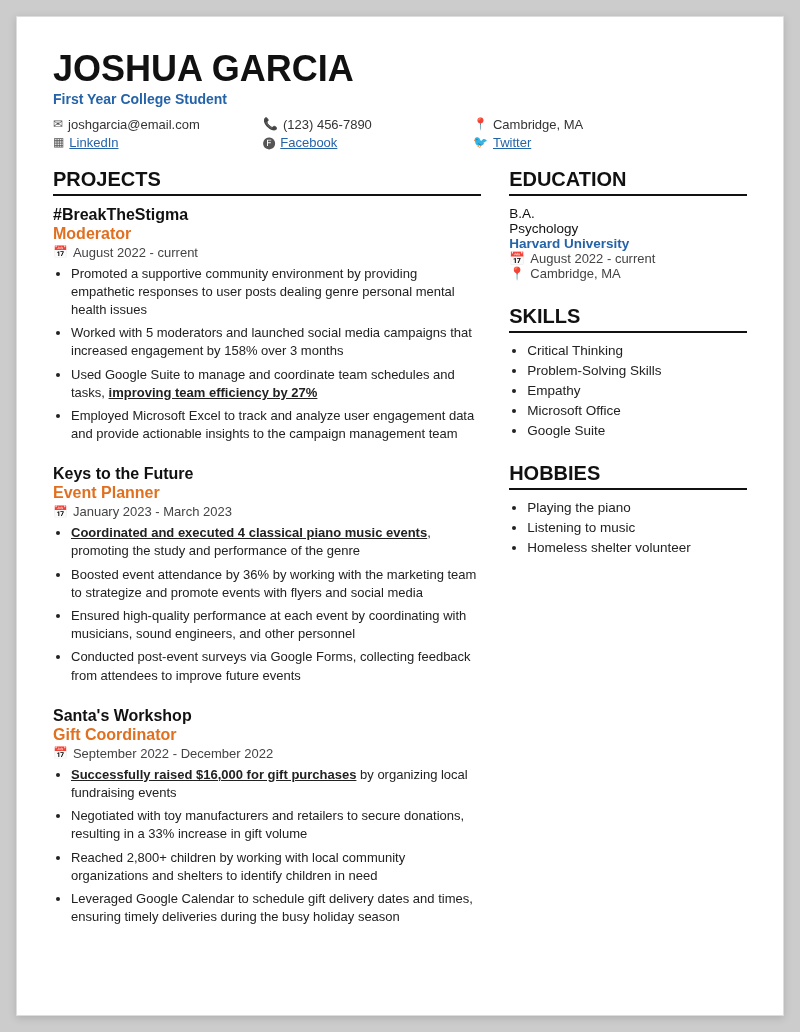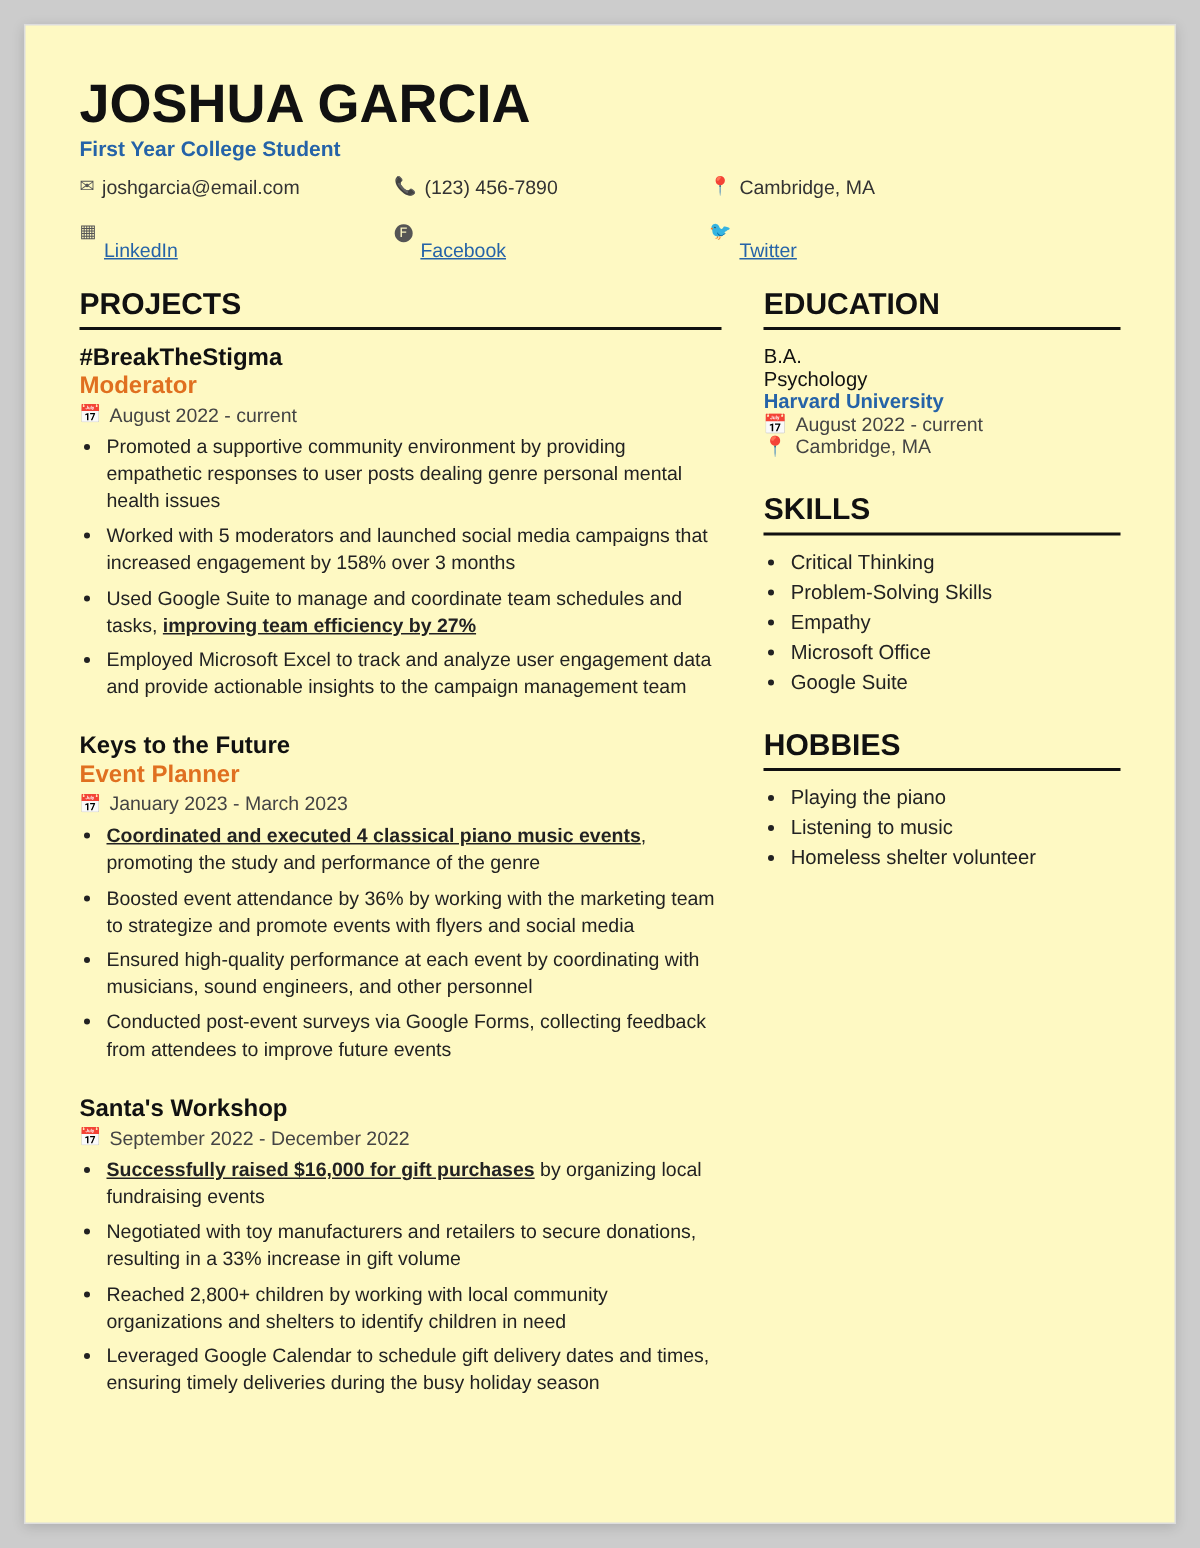--- a/index.html
+++ b/index.html
@@ -6,21 +6,21 @@
     body {
       font-family: Arial, sans-serif;
       background: #ccc;
       display: flex;
       justify-content: center;
       align-items: flex-start;
       min-height: 1032px;
       padding: 16px;
     }
     .resume {
-      background: #fef9c3;
+      background: #ffffff;
       width: 780px;
       min-height: 1000px;
       padding: 32px 36px;
       border: 1px solid #ddd;
       box-shadow: 0 2px 8px rgba(0,0,0,0.15);
     }
     
     .header-name {
       font-size: 36px;
       font-weight: 900;
@@ -44,21 +44,20 @@
       display: flex;
       align-items: center;
       gap: 5px;
       font-size: 13px;
       color: #333;
       min-width: 200px;
       margin-right: 10px;
     }
     .contact-item a {
       color: #2563a8;
-      margin-top: 24px;
     }
     .contact-icon {
       font-size: 12px;
       color: #555;
     }
 
     
     .body-section {
       display: flex;
       gap: 28px;
@@ -247,20 +246,21 @@
         <ul class="project-bullets">
           <li><span class="underline-bold">Coordinated and executed 4 classical piano music events</span>, promoting the study and performance of the genre</li>
           <li>Boosted event attendance by 36% by working with the marketing team to strategize and promote events with flyers and social media</li>
           <li>Ensured high-quality performance at each event by coordinating with musicians, sound engineers, and other personnel</li>
           <li>Conducted post-event surveys via Google Forms, collecting feedback from attendees to improve future events</li>
         </ul>
       </div>
 
       <div class="project-block">
         <div class="project-name">Santa's Workshop</div>
+        <div class="project-role">Gift Coordinator</div>
         <div class="project-date">
           <span class="cal-icon">📅</span>
           <span>September 2022 - December 2022</span>
         </div>
         <ul class="project-bullets">
           <li><span class="underline-bold">Successfully raised $16,000 for gift purchases</span> by organizing local fundraising events</li>
           <li>Negotiated with toy manufacturers and retailers to secure donations, resulting in a 33% increase in gift volume</li>
           <li>Reached 2,800+ children by working with local community organizations and shelters to identify children in need</li>
           <li>Leveraged Google Calendar to schedule gift delivery dates and times, ensuring timely deliveries during the busy holiday season</li>
         </ul>

